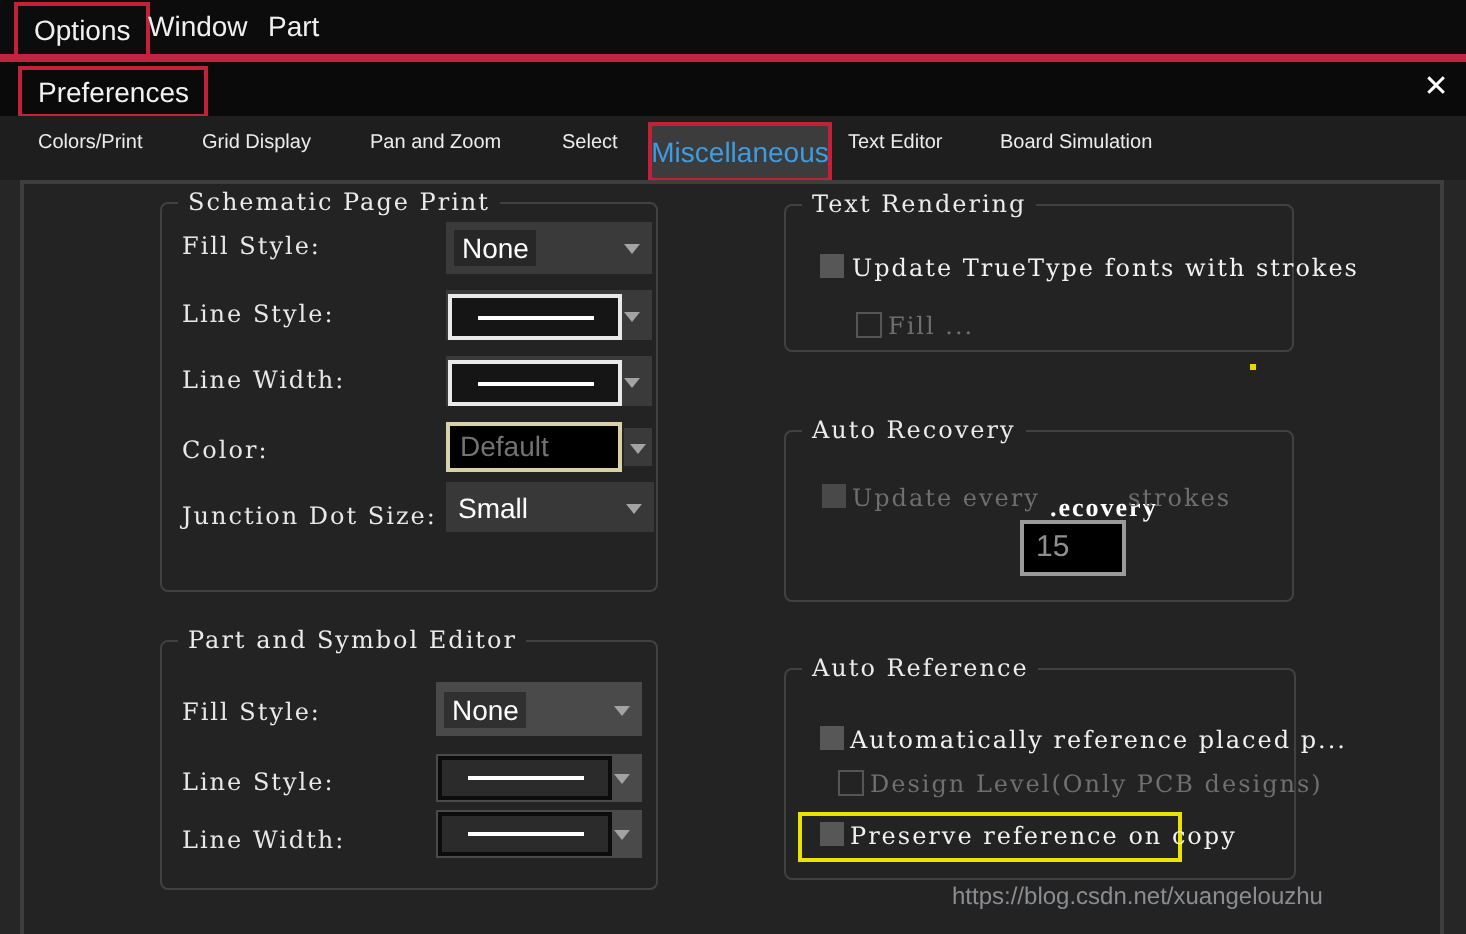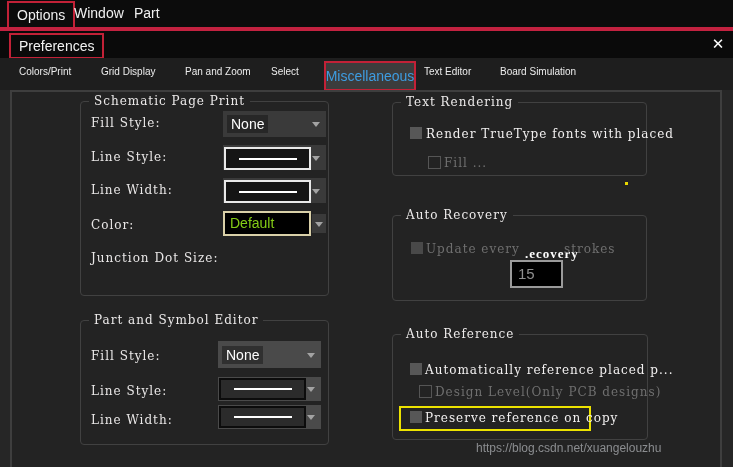--- a/index.html
+++ b/index.html
@@ -14,21 +14,21 @@
   .red-line{position:absolute;left:0;top:27px;width:733px;height:4px;background:#c32240;}
   
   .titlebar{position:absolute;left:0;top:31px;width:733px;height:27px;background:#0a0a0a;}
   .dlg-title{position:absolute;left:9px;top:2px;padding:3px 8px;border:2px solid #c22137;
              font-size:14px;color:#f2f2f2;}
   .close-x{position:absolute;left:707px;top:3px;width:22px;height:20px;color:#ffffff;
            font-size:15px;line-height:20px;text-align:center;cursor:default;}
   
   .tabbar{position:absolute;left:0;top:58px;width:733px;height:32px;background:#1e1e1e;}
   .tab{position:absolute;top:8px;font-size:10px;color:#ececec;white-space:nowrap;}
-  .tab-cp{left:19px;} .tab-gd{left:101px;} .tab-pz{left:185px;} .tab-se{left:271px;}
+  .tab-cp{left:19px;} .tab-gd{left:101px;} .tab-pz{left:185px;} .tab-se{left:281px;}
   .tab-te{left:424px;} .tab-bs{left:500px;}
   .tab-misc{left:324px;top:3px;width:88px;height:26px;background:#3c3c3c;
             border:2px solid #c22137;display:flex;align-items:center;justify-content:center;
             color:#3e9ce0;font-size:14px;}
   
   .content{position:absolute;left:10px;top:90px;width:708px;height:377px;background:#232323;
            border:2px solid #3e3e3e;border-bottom:none;}
   
   .grp{position:absolute;border:1px solid #414141;border-radius:4px;}
   .grp-title{position:absolute;top:-8px;left:8px;background:#232323;padding:0 5px;
@@ -49,21 +49,21 @@
   .arrow{position:absolute;right:6px;top:50%;margin-top:-2px;width:0;height:0;
          border-left:4px solid transparent;border-right:4px solid transparent;
          border-top:5px solid #a3a3a3;}
   .line-box{position:absolute;left:1px;top:2px;width:83px;height:19px;background:#151515;
             border:2px solid #e9e9e9;}
   .line-box-dark{background:#2b2b2b;border:2px solid #0c0c0c;}
   .line-stroke{position:absolute;left:50%;top:50%;width:58px;height:2px;background:#ffffff;
                transform:translate(-50%,-50%);}
   .color-box{position:absolute;left:0;top:0;width:84px;height:21px;background:#000;
              border:2px solid #d9d0a8;}
-  .color-val{position:absolute;left:5px;top:2px;font-size:14px;color:#84cc16;}
+  .color-val{position:absolute;left:5px;top:2px;font-size:14px;color:#737373;}
   .plain-val{position:absolute;left:6px;top:50%;transform:translateY(-50%);
              font-size:14px;color:#fdfdfd;}
   .arrow-btn{position:absolute;background:#3a3a3a;}
   
   .cb{position:absolute;width:12px;height:12px;background:#575757;}
   .cb-dim{background:#494949;}
   .cb-empty{background:transparent;border:1px solid #555555;width:11px;height:11px;}
   .cb-label{position:absolute;font-family:"DejaVu Serif",serif;font-size:12px;letter-spacing:1px;
             color:#f2f0f0;white-space:nowrap;}
   .cb-label-dis{color:#6f6f6f;}
@@ -133,20 +133,24 @@
     <div class="combo" style="left:142px;top:109px;width:103px;height:25px;background:transparent;">
       <span class="color-box">
         <span class="color-val">Default</span>
       </span>
       <span class="arrow-btn" style="left:89px;top:3px;width:14px;height:19px;">
         <span class="arrow" style="right:3px;"></span>
       </span>
     </div>
 
     <span class="flabel" style="left:10px;top:149px;">Junction Dot Size:</span>
+    <div class="combo" style="left:142px;top:139px;width:104px;height:25px;background:#383838;">
+      <span class="plain-val">Small</span>
+      <span class="arrow"></span>
+    </div>
   </div>
 
   <div class="grp g-part">
     <span class="grp-title">Part and Symbol Editor</span>
 
     <span class="flabel" style="left:10px;top:28px;">Fill Style:</span>
     <div class="combo combo-light" style="left:137px;top:20px;width:103px;height:27px;">
       <span class="combo-val" style="background:#303030;">None</span>
       <span class="arrow"></span>
     </div>
@@ -164,21 +168,21 @@
       <span class="line-box line-box-dark" style="top:1px;height:18px;">
           <span class="line-stroke"></span>
         </span>
       <span class="arrow"></span>
     </div>
   </div>
 
   <div class="grp g-text">
     <span class="grp-title">Text Rendering</span>
     <span class="cb" style="left:17px;top:24px;"></span>
-    <span class="cb-label" style="left:33px;top:24px;">Render TrueType fonts with placed</span>
+    <span class="cb-label" style="left:33px;top:24px;">Update TrueType fonts with strokes</span>
     <span class="cb cb-empty" style="left:35px;top:53px;"></span>
     <span class="cb-label cb-label-dis" style="left:51px;top:53px;">Fill ...</span>
   </div>
   <span class="ylw-dot"></span>
 
   <div class="grp g-recov">
     <span class="grp-title">Auto Recovery</span>
     <span class="cb cb-dim" style="left:18px;top:26px;"></span>
     <span class="cb-label cb-label-dis" style="left:33px;top:26px;">Update every</span>
     <span class="overlap-txt" style="left:108px;top:30px;">.ecovery</span>

